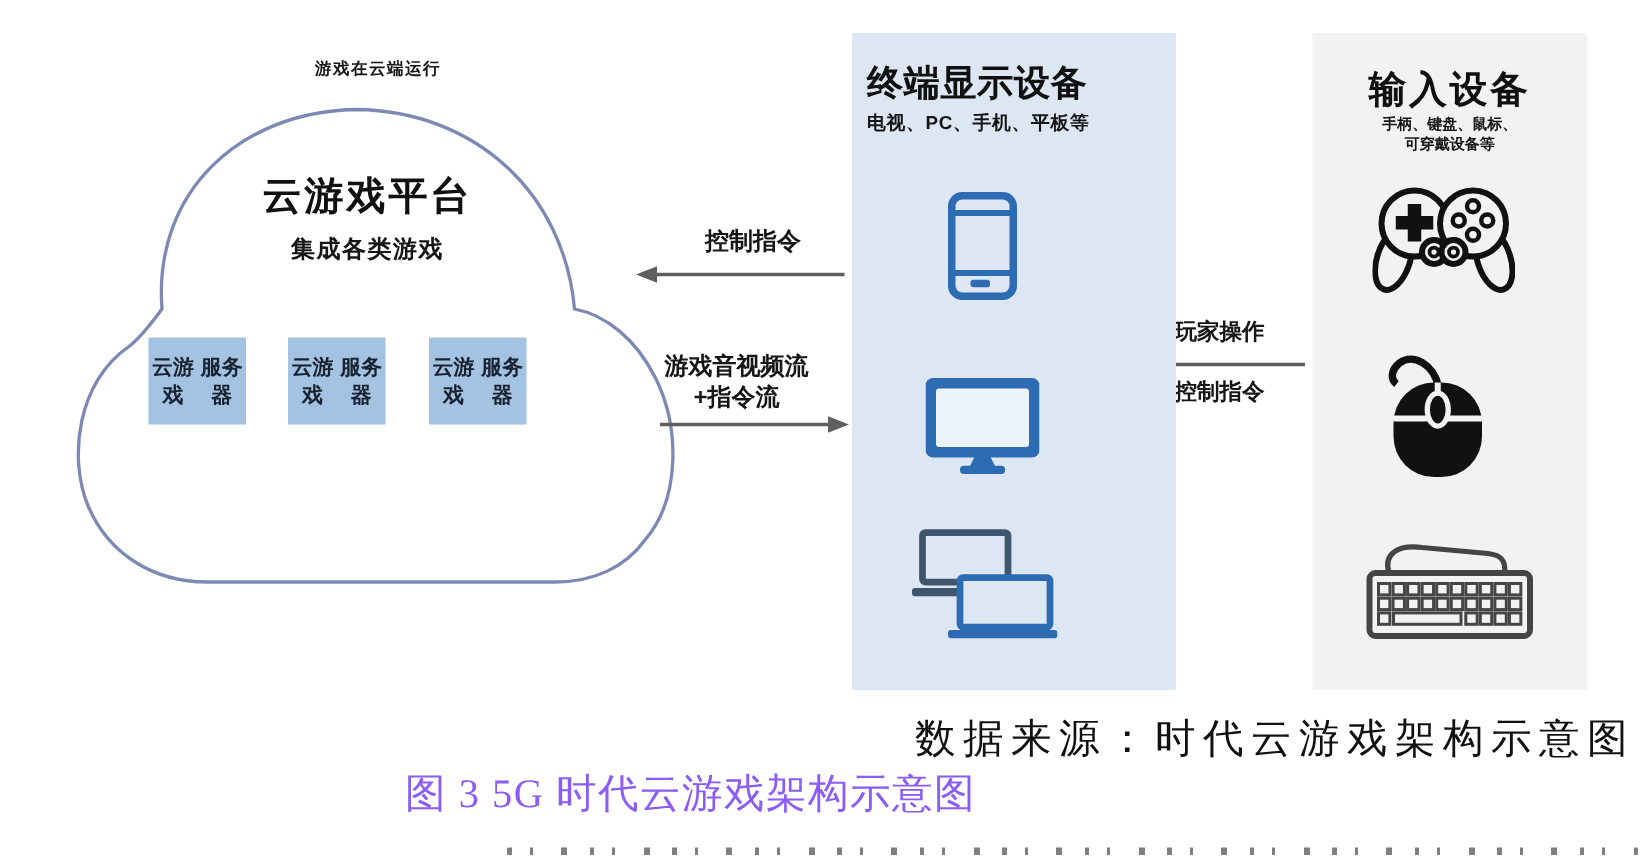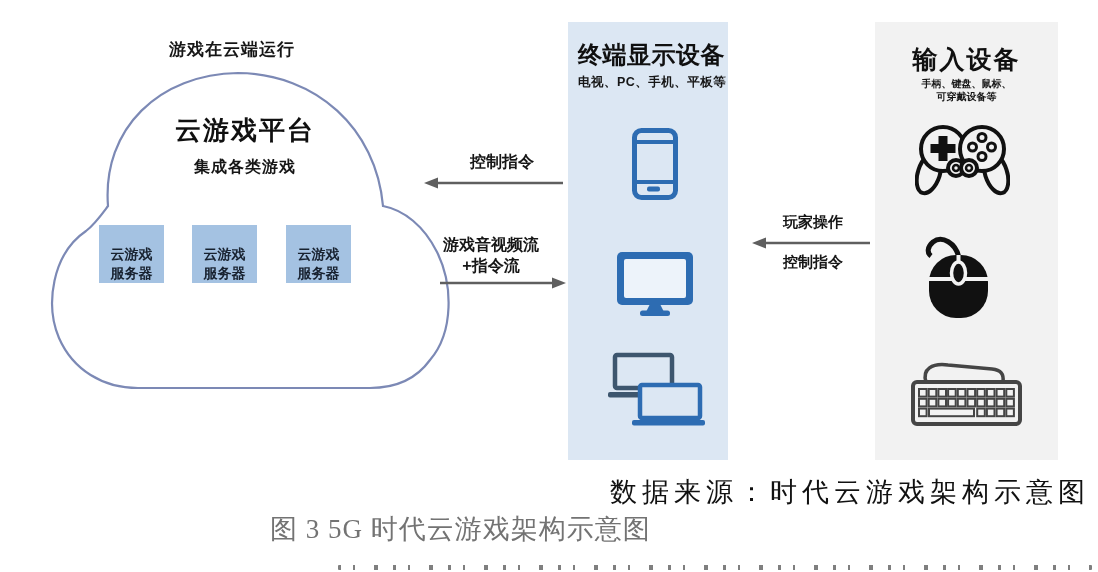--- a/index.html
+++ b/index.html
@@ -9,53 +9,53 @@
   }
   html,body{margin:0;padding:0;background:#fff;}
   .canvas{position:relative;width:1098px;height:572px;background:#fff;overflow:hidden;
           font-family:"Liberation Sans","DejaVu Sans",sans-serif;color:#161616;}
   .overlay{position:absolute;left:0;top:0;width:1098px;height:572px;pointer-events:none;}
   .cloud-path{fill:#ffffff;stroke:var(--cloud-stroke);stroke-width:2.2;}
   .arrow-line{stroke:var(--arrow);stroke-width:2.4;}
   .arrow-head{fill:var(--arrow);}
   .abs{position:absolute;}
   .lbl{font-weight:700;text-align:center;line-height:1.2;}
-  .top-label{left:152px;top:40px;width:160px;font-size:17px;letter-spacing:1px;text-align:center;}
+  .top-label{left:172px;top:40px;width:160px;font-size:11px;letter-spacing:1px;text-align:center;}
   .cloud-title{left:145px;top:115px;width:200px;font-size:26px;letter-spacing:2px;color:#101010;}
   .cloud-subtitle{left:145px;top:157px;width:200px;font-size:16px;letter-spacing:1px;}
   .server-box{top:225px;width:65px;height:58px;background:var(--server-box);
-              display:flex;flex-direction:column;align-items:center;justify-content:flex-end;
+              display:flex;flex-direction:row;align-items:center;justify-content:center;
               font-size:14px;font-weight:700;line-height:1.35;color:#182230;text-align:center;}
   .edge-bar{left:101px;top:297px;width:264px;height:60px;background:var(--edge-bar);
             display:flex;align-items:center;justify-content:center;
             font-size:18px;font-weight:700;letter-spacing:1px;color:#111;}
   .lbl-control{left:437px;top:152px;width:130px;font-size:16px;}
   .lbl-stream{left:416px;top:235px;width:150px;font-size:16px;line-height:1.3;}
   .lbl-player-top{left:758px;top:213px;width:110px;font-size:15px;}
   .lbl-player-bottom{left:758px;top:253px;width:110px;font-size:15px;}
   .panel{position:absolute;top:22px;height:438px;}
-  .panel-display{left:568px;width:160px;background:var(--display-panel-bg);}
+  .panel-display{left:568px;width:216px;background:var(--display-panel-bg);}
   .panel-input{left:875px;width:183px;background:var(--input-panel-bg);}
   .panel-title{font-weight:700;color:#101010;}
   .panel-display .panel-title{margin:17px 0 0 10px;font-size:24px;letter-spacing:0.5px;}
   .panel-display .panel-subtitle{margin:3px 0 0 10px;font-size:12.5px;font-weight:700;letter-spacing:0.5px;}
   .panel-input .panel-title{margin-top:21px;text-align:center;font-size:25px;letter-spacing:2px;}
   .panel-input .panel-subtitle{text-align:center;font-size:10px;font-weight:700;line-height:1.25;margin-top:2px;}
   .icon{position:absolute;display:block;}
   .nf{fill:none;} .sb{stroke:var(--icon-blue);} .fb{fill:var(--icon-blue);}
   .pd{fill:var(--display-panel-bg);} .pi{fill:var(--input-panel-bg);}
   .sd{stroke:var(--icon-dark);} .fd{fill:var(--icon-dark);}
   .sl{stroke:var(--laptop-back);} .fl{fill:var(--laptop-back);}
   .sk{stroke:var(--keyboard-gray);}
   .footer-source{right:8px;top:474px;white-space:nowrap;text-align:right;
                  font-family:"Liberation Serif","DejaVu Serif",serif;
                  font-size:27px;letter-spacing:5px;color:#111;}
   .footer-caption{left:270px;top:511px;white-space:nowrap;
                   font-family:"Liberation Serif","DejaVu Serif",serif;
-                  font-size:27px;letter-spacing:1px;color:#737373;}
+                  font-size:27px;letter-spacing:1px;color:#8b5cf6;}
   .remnant{left:338px;top:565px;width:754px;height:5px;opacity:.65;border-radius:1px;
            background:repeating-linear-gradient(90deg,#3a3a3a 0 3px,transparent 3px 15px,
                       #3a3a3a 15px 17px,transparent 17px 36px,#3a3a3a 36px 40px,transparent 40px 55px);}
 </style>
 </head>
 <body>
 
 <div class="canvas">
 
   <svg class="overlay" viewBox="0 0 1098 572">

